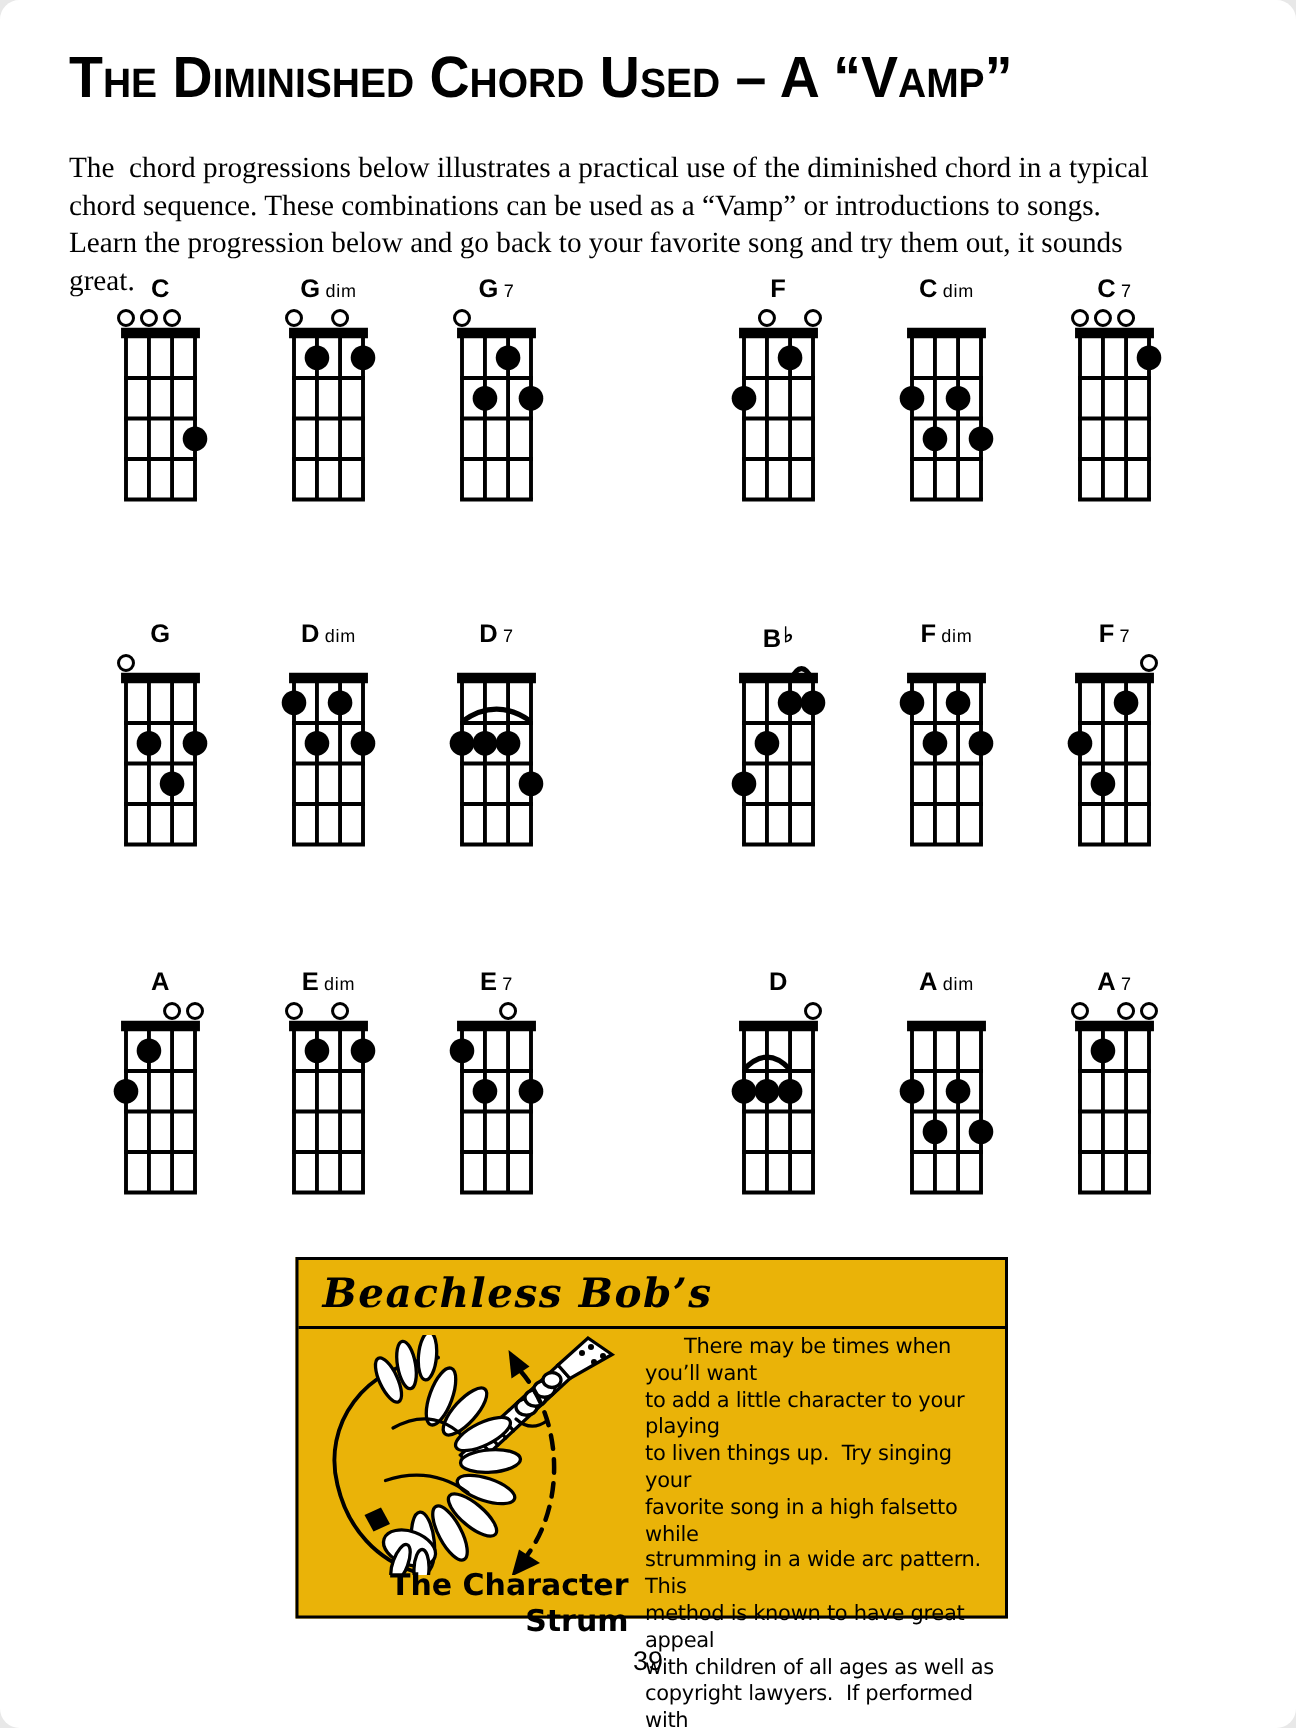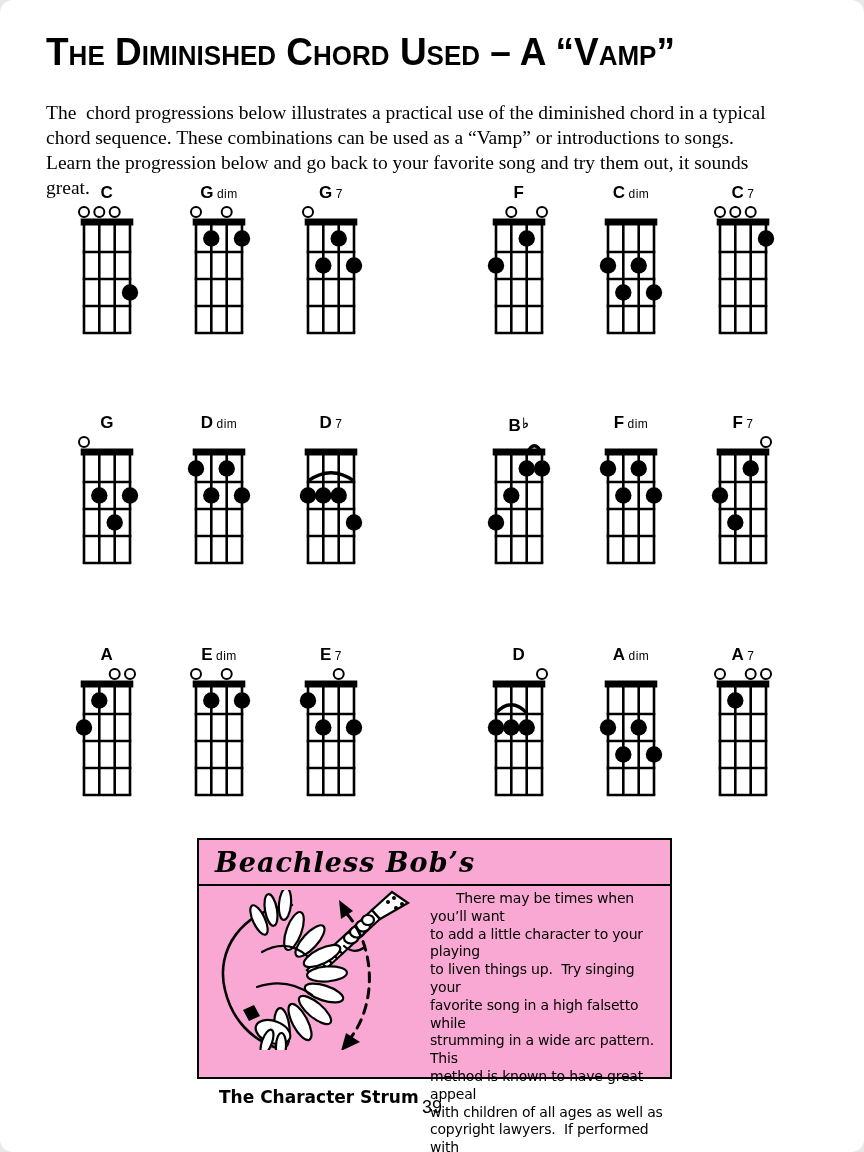--- a/index.html
+++ b/index.html
@@ -15,30 +15,30 @@
   .row-0{top:183px}.row-1{top:413px}.row-2{top:645px}
   .chord-group{position:absolute;top:0;display:flex;gap:42px;}
   .group-0{left:72px}.group-1{left:484px}
   .chord-cell{width:70px;text-align:center;}
   .chord-label{height:21px;font-size:17px;font-weight:bold;letter-spacing:0.5px;line-height:20px;}
   .chord-label .suffix{font-weight:normal;font-size:12px;margin-left:3px;}
   .chord-label .suffix-flat{font-weight:bold;font-size:14px;margin-left:1px;vertical-align:3px;}
   .chord-svg{display:block;margin:0 auto;}
   
   .strum-box{position:absolute;left:197px;top:838px;width:475px;height:241px;
-             border:2.5px solid #000;background:#f9a8d4;box-sizing:border-box;}
+             border:2.5px solid #000;background:#eab308;box-sizing:border-box;}
   .strum-header{height:46px;border-bottom:2.5px solid #000;display:flex;align-items:center;
                 padding:0 12px 0 16px;box-sizing:border-box;}
   .brand{font-family:"DejaVu Serif",serif;font-style:italic;font-weight:bold;
          font-size:27px;letter-spacing:1px;white-space:nowrap;}
   .series{margin-left:20px;font-weight:bold;font-size:16.5px;letter-spacing:0.8px;
           padding-top:5px;white-space:nowrap;font-family:"DejaVu Sans",sans-serif;}
   .strum-illustration{position:absolute;left:8px;top:50px;width:220px;height:160px;}
-  .strum-caption{position:absolute;left:20px;top:204px;width:200px;text-align:left;
-                 font-weight:bold;font-size:17px;font-family:"DejaVu Sans",sans-serif;margin-top:43px;}
+  .strum-caption{position:absolute;left:20px;top:204px;width:200px;text-align:right;
+                 font-weight:bold;font-size:20px;font-family:"DejaVu Sans",sans-serif;}
   .strum-text{position:absolute;left:231px;top:50px;width:238px;
               font-family:"DejaVu Sans",sans-serif;font-size:14px;line-height:17.8px;
               white-space:pre-wrap;text-indent:26px;letter-spacing:-0.2px;}
   .page-num{position:absolute;left:0;top:1097px;width:864px;text-align:center;
             font-family:Liberation Sans, sans-serif;font-size:18px;}
 </style>
 </head>
 <body>
 
 <div class="page">

